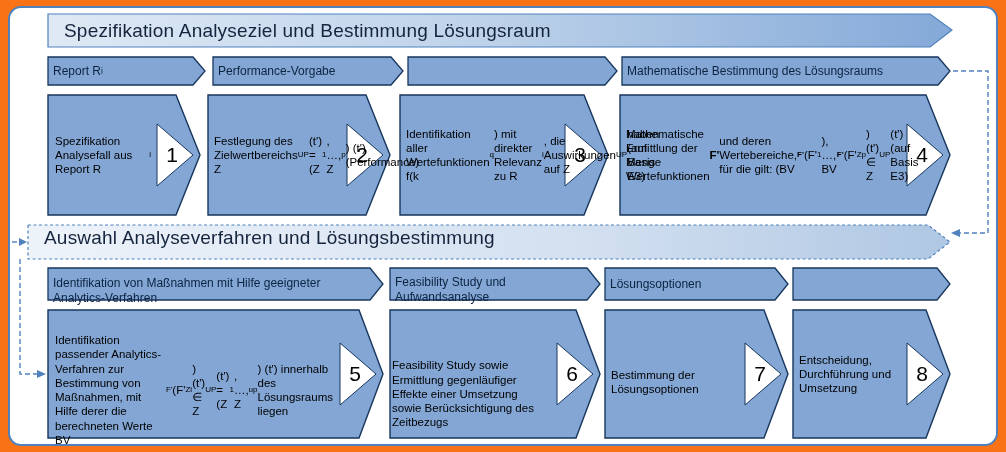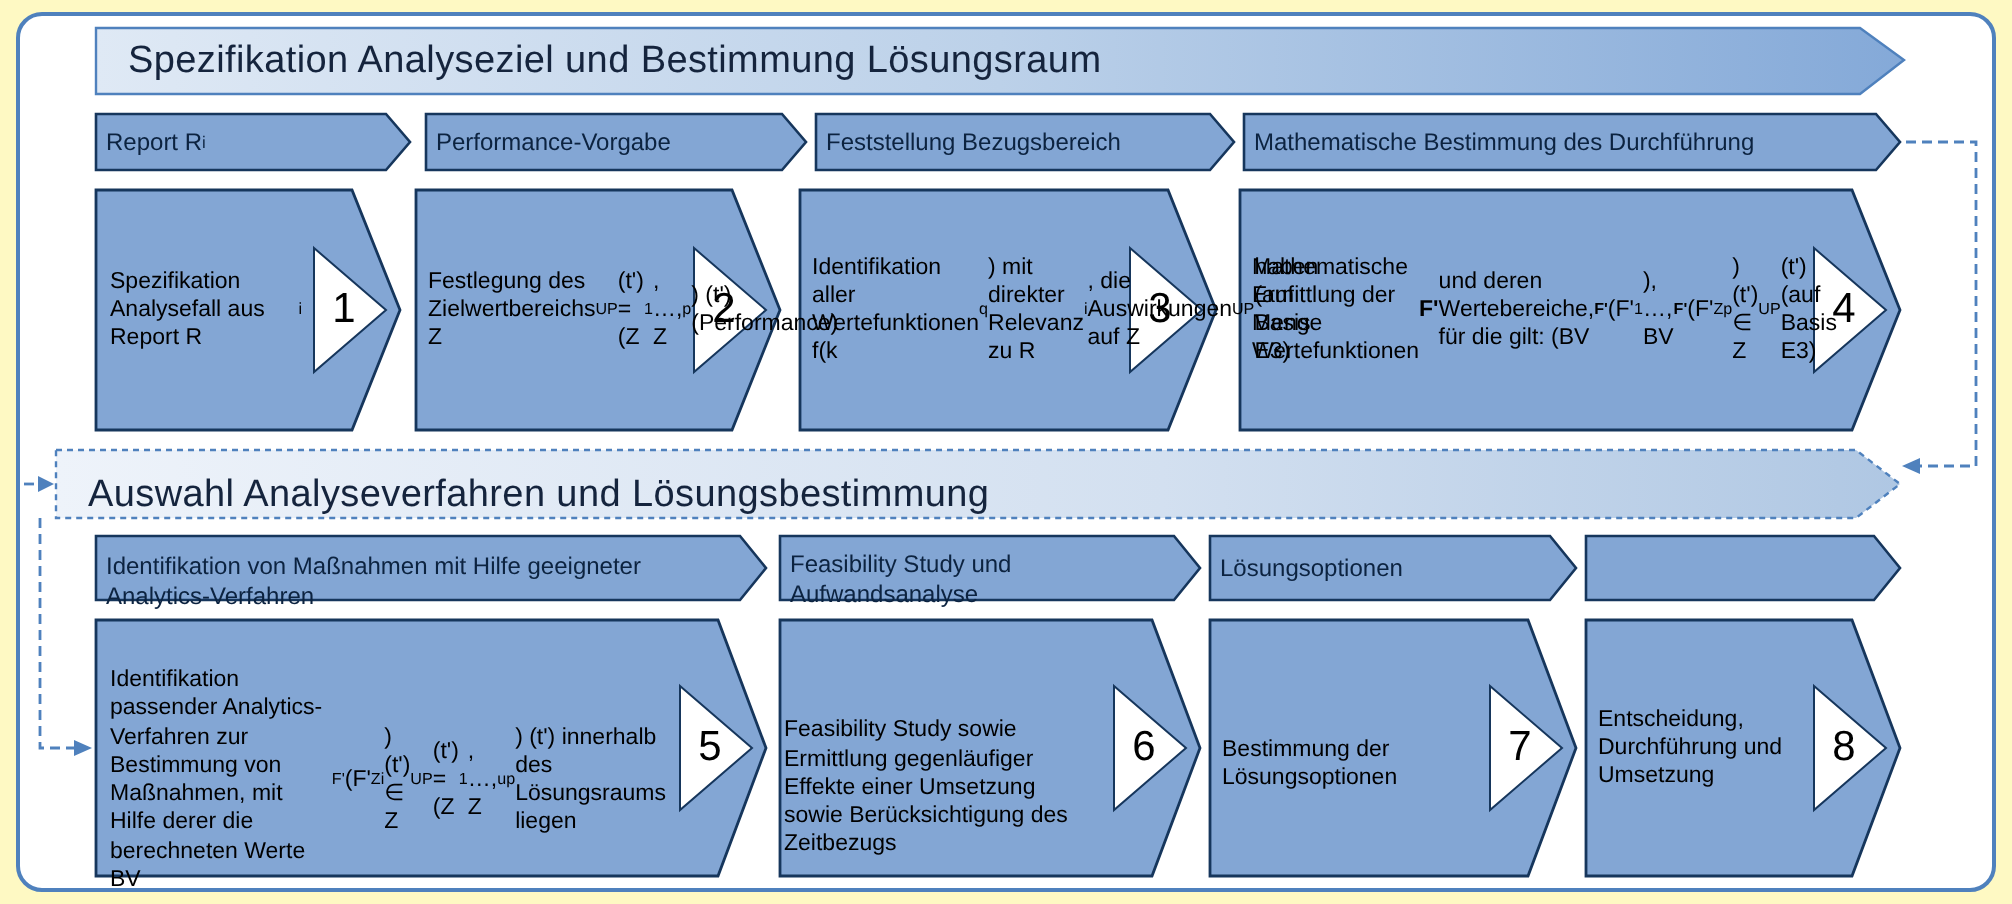--- a/index.html
+++ b/index.html
@@ -1,16 +1,16 @@
 <!DOCTYPE html>
 <html><head>
 <meta charset="utf-8">
 <style>
   html,body{margin:0;padding:0;background:#ffffff;}
-  .canvas{position:relative;width:1006px;height:452px;background:#fef9c3;
+  .canvas{position:relative;width:1006px;height:452px;background:#f97316;
           font-family:"Liberation Sans",sans-serif;color:#000;overflow:hidden;}
   .canvas svg{position:absolute;left:0;top:0;}
   .ov{position:absolute;display:flex;align-items:center;}
   .banner-title{font-size:19px;color:#15243d;letter-spacing:.2px;}
   .hdr-label{font-size:12px;line-height:1.25;color:#0c2340;}
   .box-text{font-size:11.5px;line-height:1.24;color:#000;}
   .num{position:absolute;width:30px;height:26px;line-height:26px;text-align:center;
        font-size:21px;color:#000;}
   sub{font-size:.7em;}
 </style>
@@ -68,26 +68,25 @@
     <polygon points="340,343 376,374 340,405" fill="#ffffff" stroke="#16365c" stroke-width="1"></polygon>
     <polygon points="390,310 576,310 600,374 576,438 390,438" fill="#83a6d4" stroke="#16365c" stroke-width="1.4"></polygon>
     <polygon points="557,343 593,374 557,405" fill="#ffffff" stroke="#16365c" stroke-width="1"></polygon>
     <polygon points="605,310 764,310 788,374 764,438 605,438" fill="#83a6d4" stroke="#16365c" stroke-width="1.4"></polygon>
     <polygon points="745,343 781,374 745,405" fill="#ffffff" stroke="#16365c" stroke-width="1"></polygon>
     <polygon points="793,310 926,310 950,374 926,438 793,438" fill="#83a6d4" stroke="#16365c" stroke-width="1.4"></polygon>
     <polygon points="907,343 943,374 907,405" fill="#ffffff" stroke="#16365c" stroke-width="1"></polygon>
   </svg>
 
   <div class="ov banner-title" style="left:64px;top:14px;width:760px;height:33px">Spezifikation Analyseziel und Bestimmung Lösungsraum</div>
-  <div class="ov banner-title" style="left:44px;top:225px;width:760px;height:45px">Auswahl Analyseverfahren und Lösungsbestimmung</div>
+  <div class="ov banner-title" style="left:44px;top:215px;width:760px;height:45px">Auswahl Analyseverfahren und Lösungsbestimmung</div>
 
   <div class="ov hdr-label" style="left:53px;top:57px;width:130px;height:28px">Report R<sub>i</sub></div>
   <div class="ov hdr-label" style="left:218px;top:57px;width:165px;height:28px">Performance-Vorgabe</div>
-  <div class="ov hdr-label" style="left:413px;top:57px;width:184px;height:28px">Feststellung Bezugsbereich</div>
-  <div class="ov hdr-label" style="left:627px;top:57px;width:300px;height:28px">Mathematische Bestimmung des Durchführung</div>
+  <div class="ov hdr-label" style="left:627px;top:57px;width:300px;height:28px">Mathematische Bestimmung des Lösungsraums</div>
 
   <div class="ov box-text" style="left:55px;top:95px;width:96px;height:120px">Spezifikation Analysefall aus Report R<sub>i</sub></div>
   <div class="ov box-text" style="left:214px;top:95px;width:126px;height:120px">Festlegung des Zielwertbereichs Z<sub>UP</sub>(t') = (Z<sub>1</sub>, …, Z<sub>p</sub>) (t') (Performance)</div>
   <div class="ov box-text" style="left:406px;top:95px;width:152px;height:120px">Identifikation aller Wertefunktionen f(k<sub>q</sub>) mit direkter Relevanz zu R<sub>i</sub>, die Auswirkungen auf Z<sub>UP</sub> haben (auf Basis E3)</div>
   <div class="ov box-text" style="left:626px;top:95px;width:274px;height:120px">Mathematische Ermittlung der Menge Wertefunktionen <b>F'</b> und deren Wertebereiche, für die gilt: (BV<sub><b>F'</b></sub>(F'<sub>1</sub>), …, BV<sub><b>F'</b></sub>(F'<sub>Zp</sub>) (t') ∈ Z<sub>UP</sub>(t') (auf Basis E3)</div>
 
   <div class="num" style="left:157px;top:142px">1</div>
   <div class="num" style="left:347px;top:142px">2</div>
   <div class="num" style="left:565px;top:142px">3</div>
   <div class="num" style="left:907px;top:142px">4</div>

